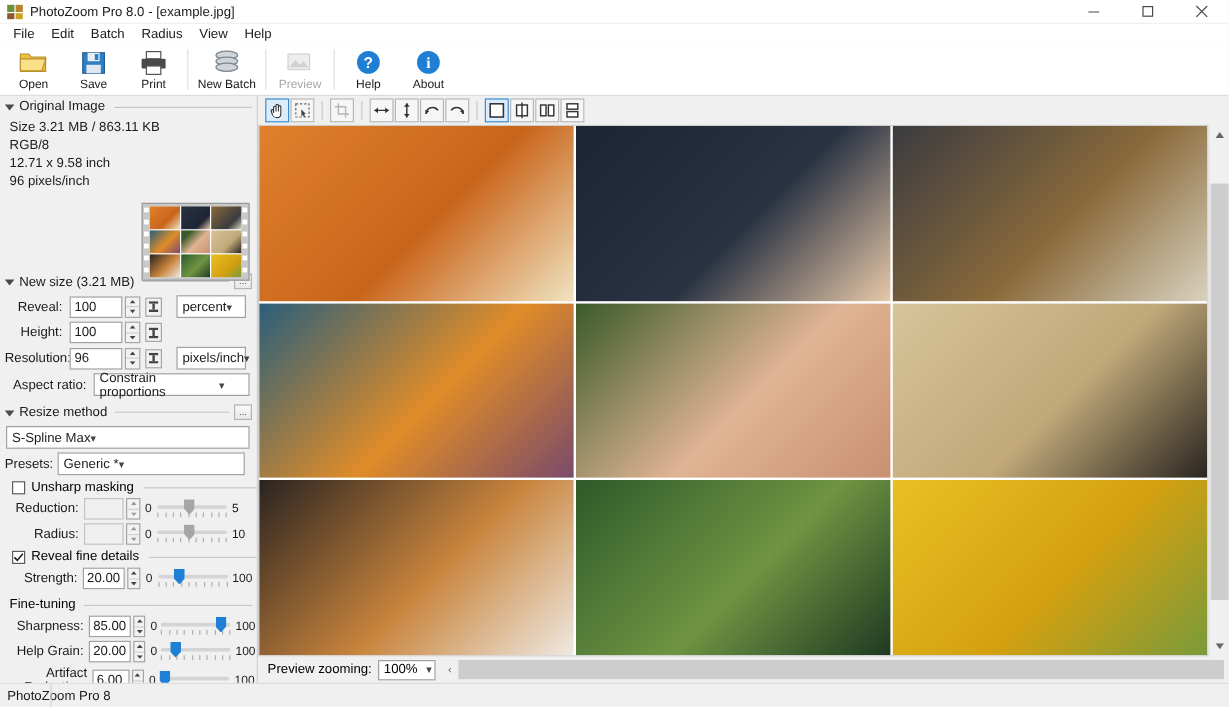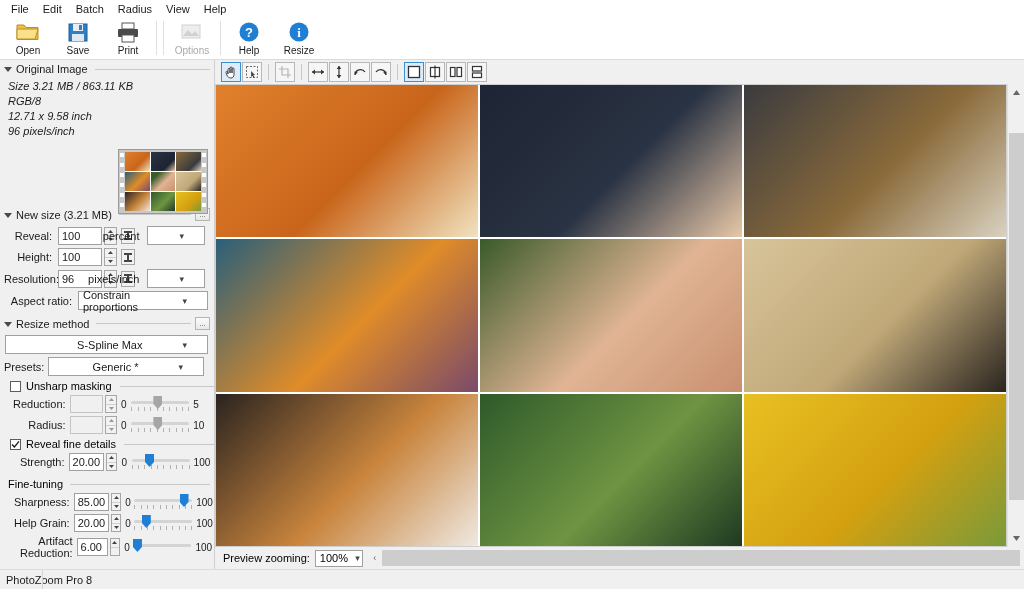--- a/index.html
+++ b/index.html
@@ -97,21 +97,21 @@
   .tri { width: 0; height: 0; border-left: 4px solid transparent; border-right: 4px solid transparent; border-top: 5px solid #4a4a4a; margin-top:1px; }
   .sect-title { font-size: 11px; color: #1a1a1a; white-space: nowrap; }
   .sect-rule { flex: 1; height: 1px; background: #c8c8c8; margin-left: 3px; }
   .dots-btn {
     width: 15px; height: 13px; flex: none;
     background: linear-gradient(#fbfbfb,#e8e8e8);
     border: 1px solid #b4b4b4;
     display: flex; align-items: center; justify-content: center;
     font-size: 8px; color: #555; line-height: 1;
   }
-  .orig-info { padding: 2px 0 0 8px; font-style: italic; }
+  .orig-info { padding: 2px 0 0 8px; }
   .orig-info div { line-height: 15px; font-size: 11px; color: #1a1a1a; }
 
   .thumbwrap {
     position: absolute; left: 118px; top: 89px;
     width: 90px; height: 65px;
     background: #c8c8c8;
     border: 1px solid #9a9a9a;
     padding: 2px 6px;
   }
   .thumbgrid {
@@ -137,22 +137,22 @@
   }
   .spin i { flex:1; display:flex; align-items:center; justify-content:center; }
   .spin i:first-child { border-bottom: 1px solid #d0d0d0; }
   .sq-btn {
     width: 14px; height: 16px; margin-left: 4px;
     border: 1px solid #a6a6a6; background: #f2f2f2;
     display:flex; align-items:center; justify-content:center;
   }
   .sel {
     height: 19px; border: 1px solid #a0a0a0; background: #fff;
-    display: flex; align-items: center; justify-content: flex-end;
-    padding: 0 20px 0 4px; font-size: 11px; color: #1a1a1a; gap: 40px;
+    display: flex; align-items: center; justify-content: flex-start;
+    padding: 0 20px 0 4px; font-size: 11px; color: #1a1a1a;
   }
   .sel .cv { color:#444; font-size: 9px; }
   .chk { width: 11px; height: 11px; border: 1px solid #5c5c5c; background: #fff; display:inline-flex; align-items:center; justify-content:center; flex:none; }
   .chkrow { display:flex; align-items:center; gap:5px; padding-left:10px; margin-top:4px; }
 
   .slrow { display: flex; align-items: center; margin: 3px 0; }
   .sl-min { width: 12px; text-align: left; font-size: 10px; color:#1a1a1a; }
   .sl-max { width: 24px; text-align: left; font-size: 10px; color:#1a1a1a; margin-left: 4px; }
   .slider { position: relative; height: 16px; flex: none; }
   .sl-track { position: absolute; top: 5px; left: 0; right: 0; height: 3px; background: #d4d4d4; border-radius:2px; }
@@ -219,20 +219,46 @@
     display: flex; align-items: center;
   }
   .sb-text { font-size: 11px; color: #1a1a1a; padding-left: 6px; width: 42px; white-space: nowrap; }
   .sb-panel { flex: 1; border-left: 1px solid #d4d4d4; height: 100%; }
 </style>
 </head>
 <body>
 
 <div id="app">
 
+  <div class="titlebar">
+    <div class="app-icon">
+      <i class="ai-a"></i>
+        <i class="ai-b"></i>
+        <i class="ai-c"></i>
+        <i class="ai-d"></i>
+    </div>
+    <div class="title-text">PhotoZoom Pro 8.0 - [example.jpg]</div>
+    <div class="spacer"></div>
+    <div class="win-btn">
+      <svg width="11" height="11" viewBox="0 0 11 11">
+          <line x1="1" y1="6" x2="10" y2="6" stroke="#4a4a4a" stroke-width="1"></line>
+        </svg>
+    </div>
+    <div class="win-btn">
+      <svg width="11" height="11" viewBox="0 0 11 11">
+          <rect x="1.5" y="1.5" width="8" height="8" fill="none" stroke="#4a4a4a" stroke-width="1"></rect>
+        </svg>
+    </div>
+    <div class="win-btn">
+      <svg width="11" height="11" viewBox="0 0 11 11">
+          <line x1="1" y1="1" x2="10" y2="10" stroke="#4a4a4a" stroke-width="1"></line>
+          <line x1="10" y1="1" x2="1" y2="10" stroke="#4a4a4a" stroke-width="1"></line>
+        </svg>
+    </div>
+  </div>
 
   <div class="menubar">
     <div class="menu-item">File</div>
     <div class="menu-item">Edit</div>
     <div class="menu-item">Batch</div>
     <div class="menu-item">Radius</div>
     <div class="menu-item">View</div>
     <div class="menu-item">Help</div>
   </div>
 
@@ -266,31 +292,41 @@
           <rect x="6" y="2" width="12" height="6" fill="#fff" stroke="#555" stroke-width="1"></rect>
           <rect x="2" y="8" width="20" height="8" rx="1" fill="#4a4a4a"></rect>
           <rect x="6" y="14" width="12" height="7" fill="#fff" stroke="#555" stroke-width="1"></rect>
         </svg>
       </div>
       <div class="tb-lbl">Print</div>
     </div>
 
     <div class="tb-sep"></div>
 
+    <div class="tb-btn wide">
+      <div class="tb-ico">
+        <svg width="24" height="22" viewBox="0 0 24 22">
+          <ellipse cx="12" cy="5" rx="9" ry="3.4" fill="#cfd4d8" stroke="#7d858c" stroke-width="1"></ellipse>
+          <ellipse cx="12" cy="10" rx="9" ry="3.4" fill="#cfd4d8" stroke="#7d858c" stroke-width="1"></ellipse>
+          <ellipse cx="12" cy="15" rx="9" ry="3.4" fill="#cfd4d8" stroke="#7d858c" stroke-width="1"></ellipse>
+        </svg>
+      </div>
+      <div class="tb-lbl">New Batch</div>
+    </div>
 
     <div class="tb-sep"></div>
 
     <div class="tb-btn disabled">
       <div class="tb-ico">
         <svg width="24" height="20" viewBox="0 0 24 20" opacity="0.45">
           <rect x="2" y="3" width="18" height="13" fill="#d8d8d8" stroke="#9a9a9a" stroke-width="1"></rect>
           <path d="M3 14l5-6 4 4 3-3 4 5z" fill="#9a9a9a"></path>
         </svg>
       </div>
-      <div class="tb-lbl">Options</div>
+      <div class="tb-lbl">Preview</div>
     </div>
 
 
     <div class="tb-sep"></div>
 
     <div class="tb-btn">
       <div class="tb-ico">
         <svg width="22" height="22" viewBox="0 0 22 22">
           <circle cx="11" cy="11" r="9.5" fill="#1e7fd4" stroke="#15year" stroke-width="0"></circle>
           <text x="11" y="16" font-size="13" font-family="Liberation Sans, sans-serif" font-weight="bold" fill="#fff" text-anchor="middle">?</text>
@@ -299,21 +335,21 @@
       <div class="tb-lbl">Help</div>
     </div>
 
     <div class="tb-btn">
       <div class="tb-ico">
         <svg width="22" height="22" viewBox="0 0 22 22">
           <circle cx="11" cy="11" r="9.5" fill="#1e7fd4"></circle>
           <text x="11" y="16" font-size="13" font-family="Liberation Serif, serif" font-weight="bold" fill="#fff" text-anchor="middle">i</text>
         </svg>
       </div>
-      <div class="tb-lbl">Resize</div>
+      <div class="tb-lbl">About</div>
     </div>
   </div>
 
   <div class="body-row">
 
     <div class="leftpanel">
 
       <div class="sect-head">
         <span class="tri"></span>
         <span class="sect-title">Original Image</span>

